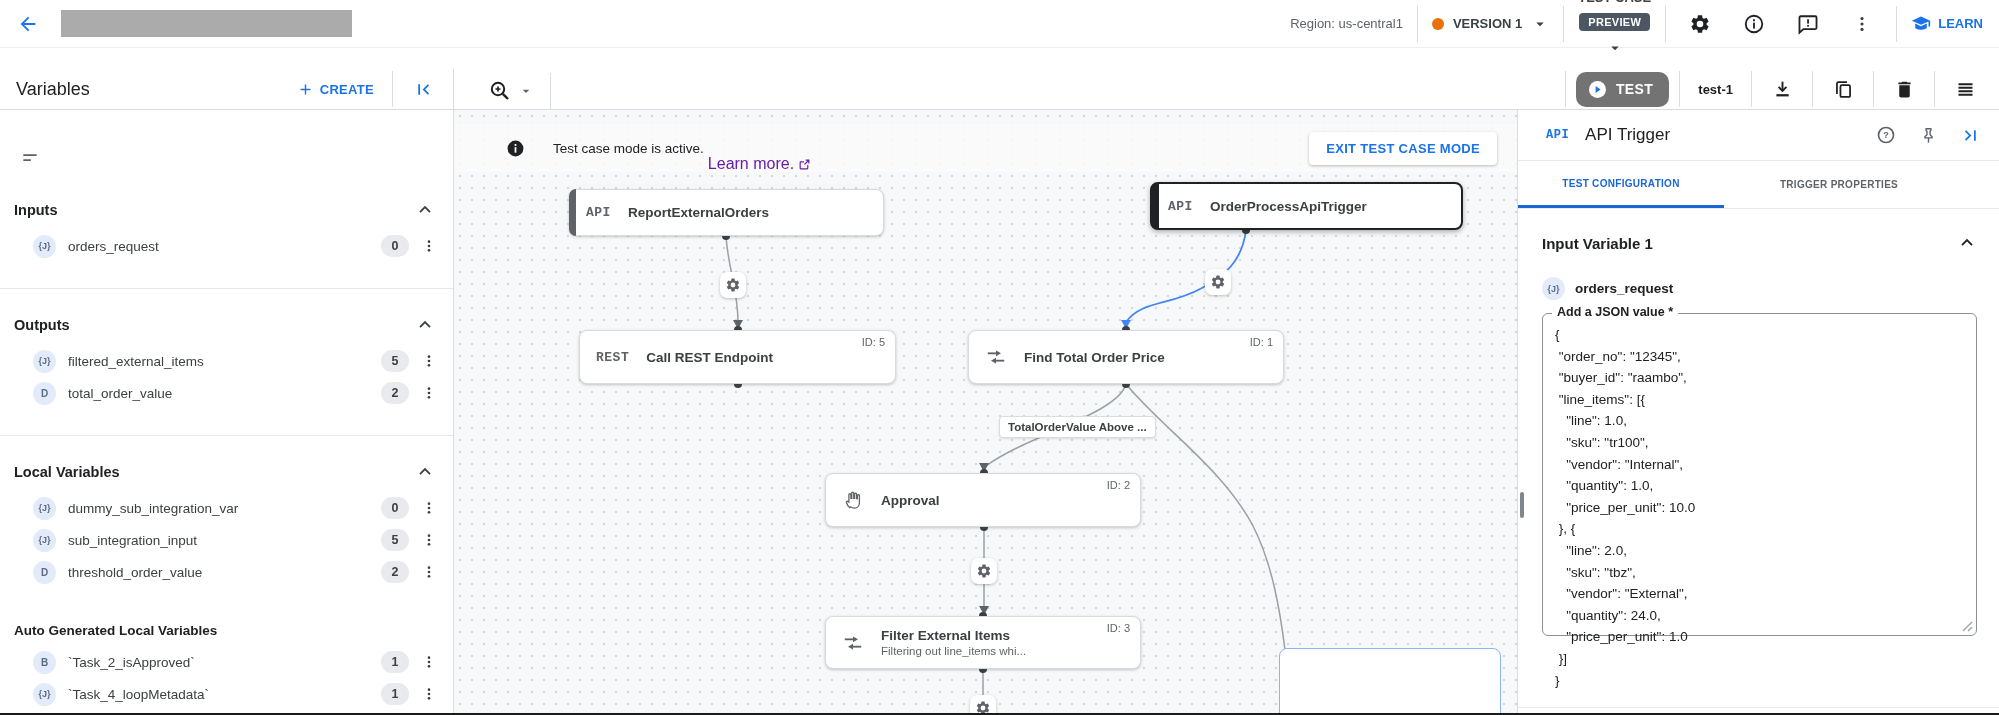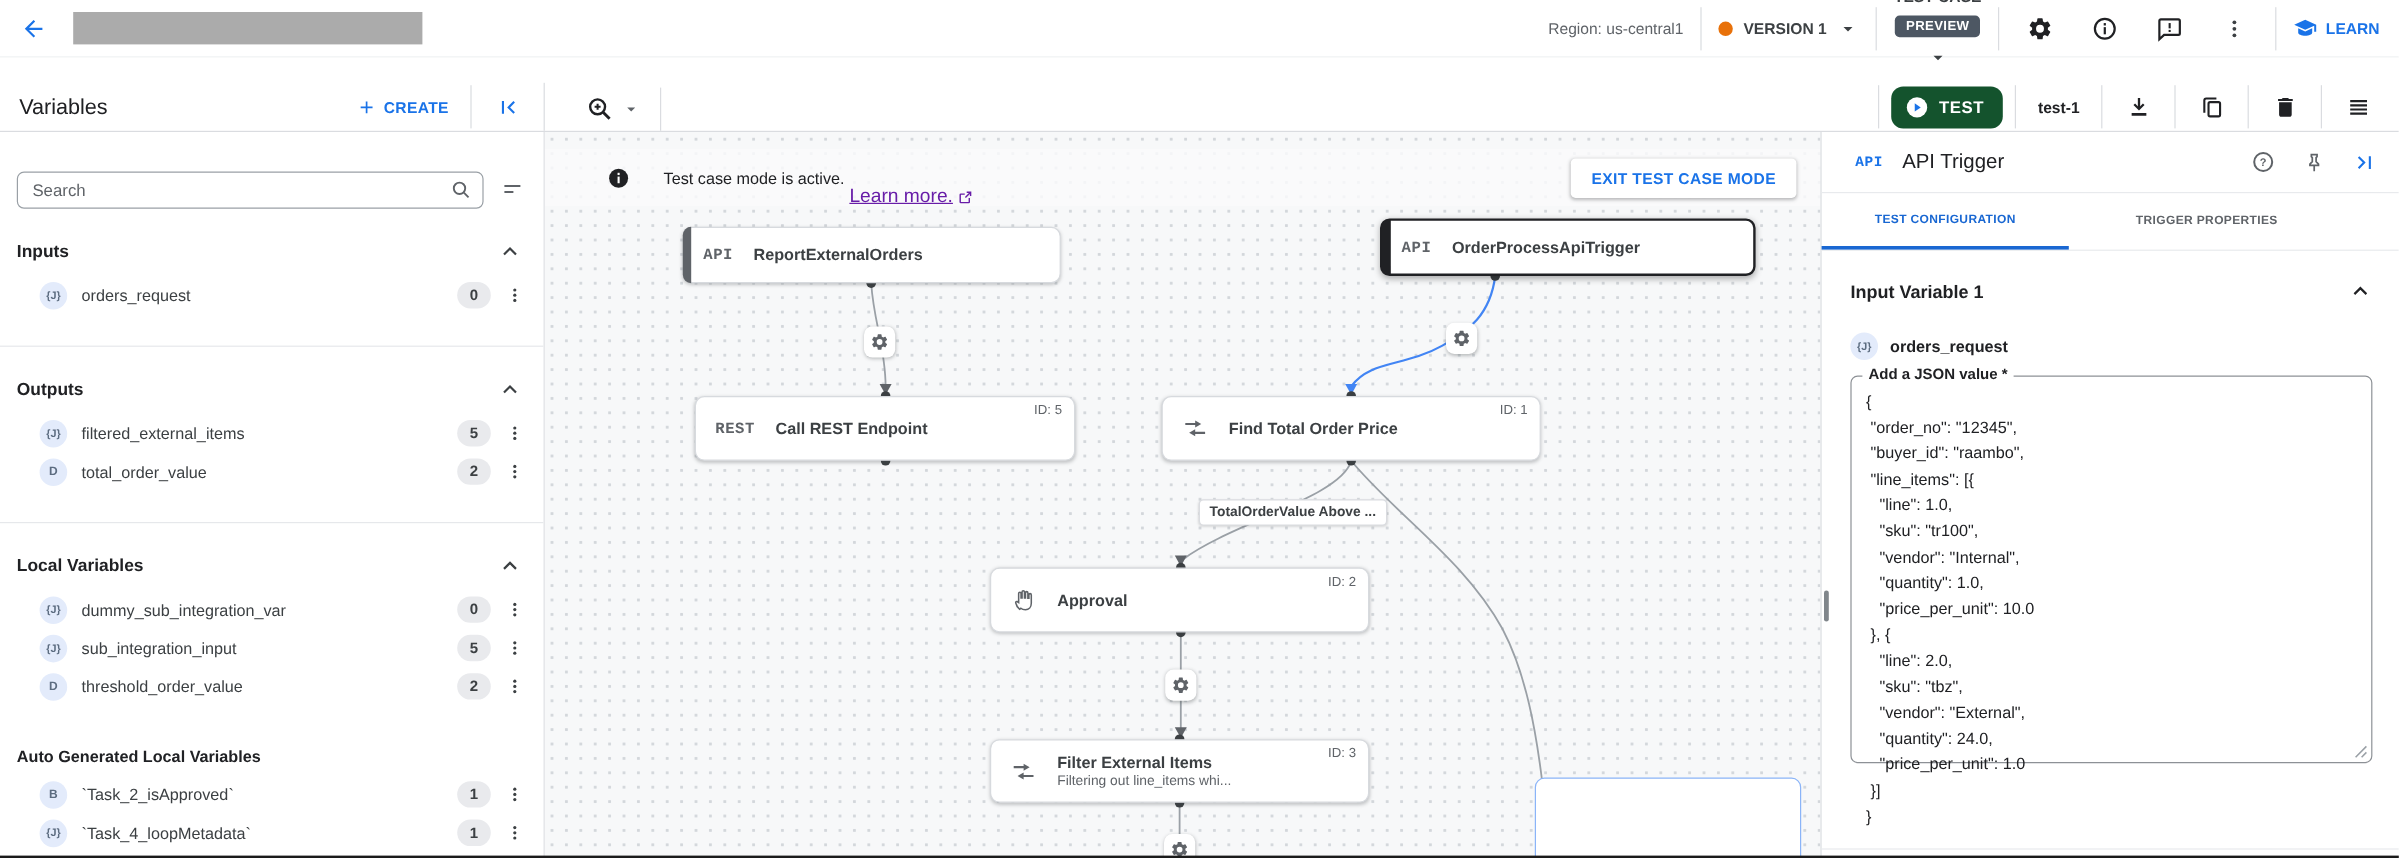--- a/index.html
+++ b/index.html
@@ -29,21 +29,21 @@
   .toolbar { height:62px; display:flex; align-items:flex-end; background:#fff;
     border-bottom:1px solid #dadce0; }
   .tb-left { width:454px; flex:none; border-right:1px solid #dadce0; display:flex;
     align-items:center; padding:0 10px 0 16px; gap:10px; }
   .tb-title { font-size:18px; color:#202124; margin-right:auto; }
   .create-btn { display:flex; align-items:center; gap:6px; color:#1a73e8; font-size:13px;
     font-weight:bold; letter-spacing:.3px; cursor:pointer; padding:6px 8px; }
   .tb-canvas { flex:1; display:flex; align-items:center; padding-left:34px; gap:16px; }
   .zoomctl { display:flex; align-items:center; gap:6px; cursor:pointer; }
   .tb-right { display:flex; align-items:center; padding-right:14px; gap:10px; }
-  .test-btn { background:#14532d; color:#fff; border:none; border-radius:10px; height:35px;
+  .test-btn { background:#737373; color:#fff; border:none; border-radius:10px; height:35px;
     padding:0 16px 0 12px; display:flex; align-items:center; gap:9px; font-size:14px;
     font-weight:bold; letter-spacing:.4px; cursor:pointer; }
   .testname { font-size:13px; font-weight:bold; color:#202124; padding:0 8px; }
 
   
   .main { display:flex; height:605px; }
 
   
   .sidebar { width:454px; flex:none; background:#fff; border-right:1px solid #dadce0;
     padding-top:32px; overflow:hidden; }
@@ -70,21 +70,21 @@
   .sb-div { border-top:1px solid #e6e8eb; margin-top:26px; }
   .sec-h.small { font-size:13.5px; margin-top:26px; height:32px; }
 
   
   .canvas { flex:1; position:relative; overflow:hidden; background-color:#f7f8f9;
     background-image:radial-gradient(#d3d7db 1.1px, transparent 1.4px);
     background-size:12px 12px; }
   .banner { position:absolute; top:14px; left:0; right:0; height:48px; display:flex;
     align-items:center; padding:0 20px 0 52px; background:rgba(250,250,251,.82); }
   .banner-text { font-size:13.5px; color:#202124; margin-left:28px; }
-  .banner-link { color:#681da8; text-decoration:underline; cursor:pointer; margin-left:4px;
+  .banner-link { color:#681da8; cursor:pointer; margin-left:4px;
     display:inline-flex; align-items:center; gap:4px;margin-top:32px; }
   .exit-btn { margin-left:auto; background:#fff; border:none; border-radius:4px;
     box-shadow:0 1px 3px rgba(60,64,67,.35); color:#1a73e8; font-size:13px; font-weight:bold;
     letter-spacing:.3px; padding:9px 17px; cursor:pointer; }
   .edges { position:absolute; left:0; top:0; }
   .node { position:absolute; background:#fff; border:1px solid #d7dade; border-radius:8px;
     box-shadow:0 1px 3px rgba(60,64,67,.28); display:flex; align-items:center;
     padding:0 16px; cursor:pointer; }
   .nbadge { font-family:"Liberation Mono", monospace; font-weight:bold; font-size:13px;
     color:#5f6368; letter-spacing:.5px; margin-right:17px; flex:none; }
@@ -268,27 +268,20 @@
           <path d="M4 6h16M4 10h16M4 14h16M4 18h16" stroke="#202124" stroke-width="2.1"></path>
         </svg>
     </div>
   </div>
 </div>
 
 <div class="main">
 
   <div class="sidebar">
     <div class="search-row">
-      <div class="search-box">
-        <input type="text" placeholder="Search" style="">
-        <svg width="19" height="19" viewBox="0 0 24 24">
-            <circle cx="10" cy="10" r="6" fill="none" stroke="#5f6368" stroke-width="2"></circle>
-            <path d="M14.6 14.6L19.5 19.5" stroke="#5f6368" stroke-width="2"></path>
-          </svg>
-      </div>
       <div class="icon-btn" style="width:32px;height:32px">
         <svg width="20" height="20" viewBox="0 0 24 24">
             <path d="M4 8.5h16M4 14.5h9" stroke="#5f6368" stroke-width="2"></path>
           </svg>
       </div>
     </div>
 
     <div class="sec-h">
       <span>Inputs</span>
         <span class="sp"></span>

